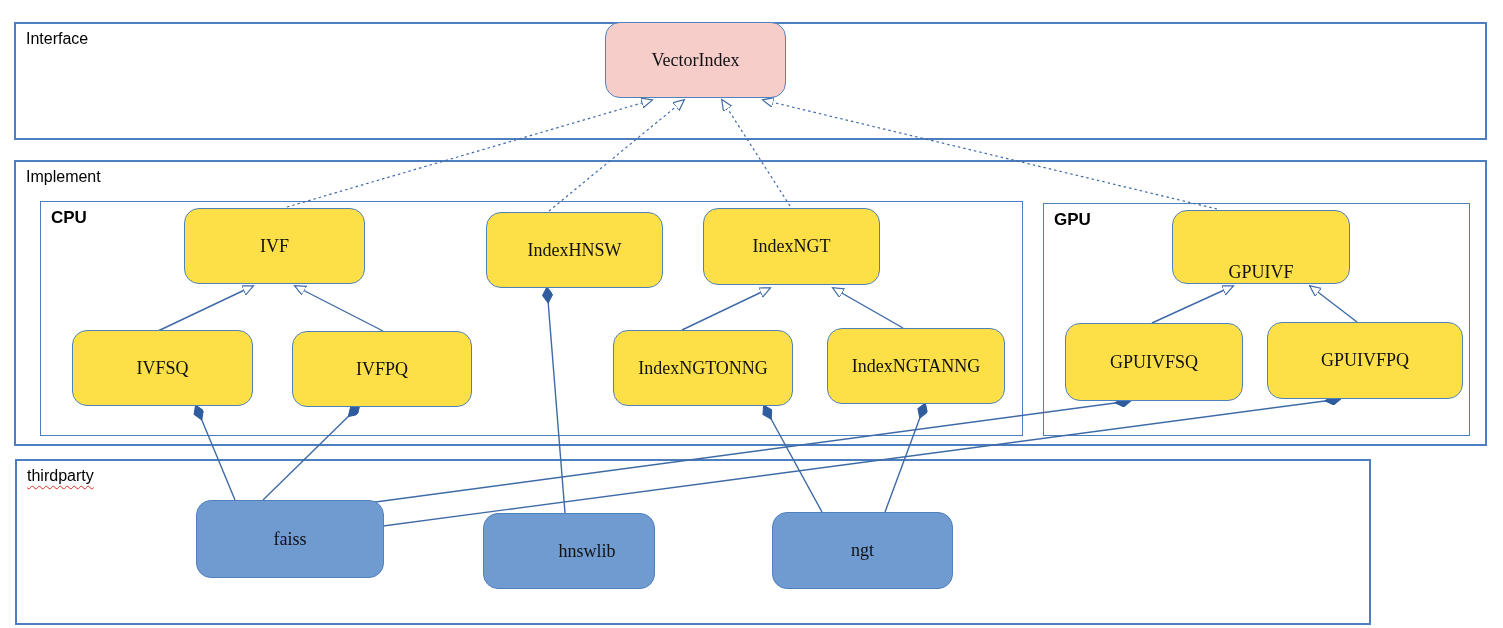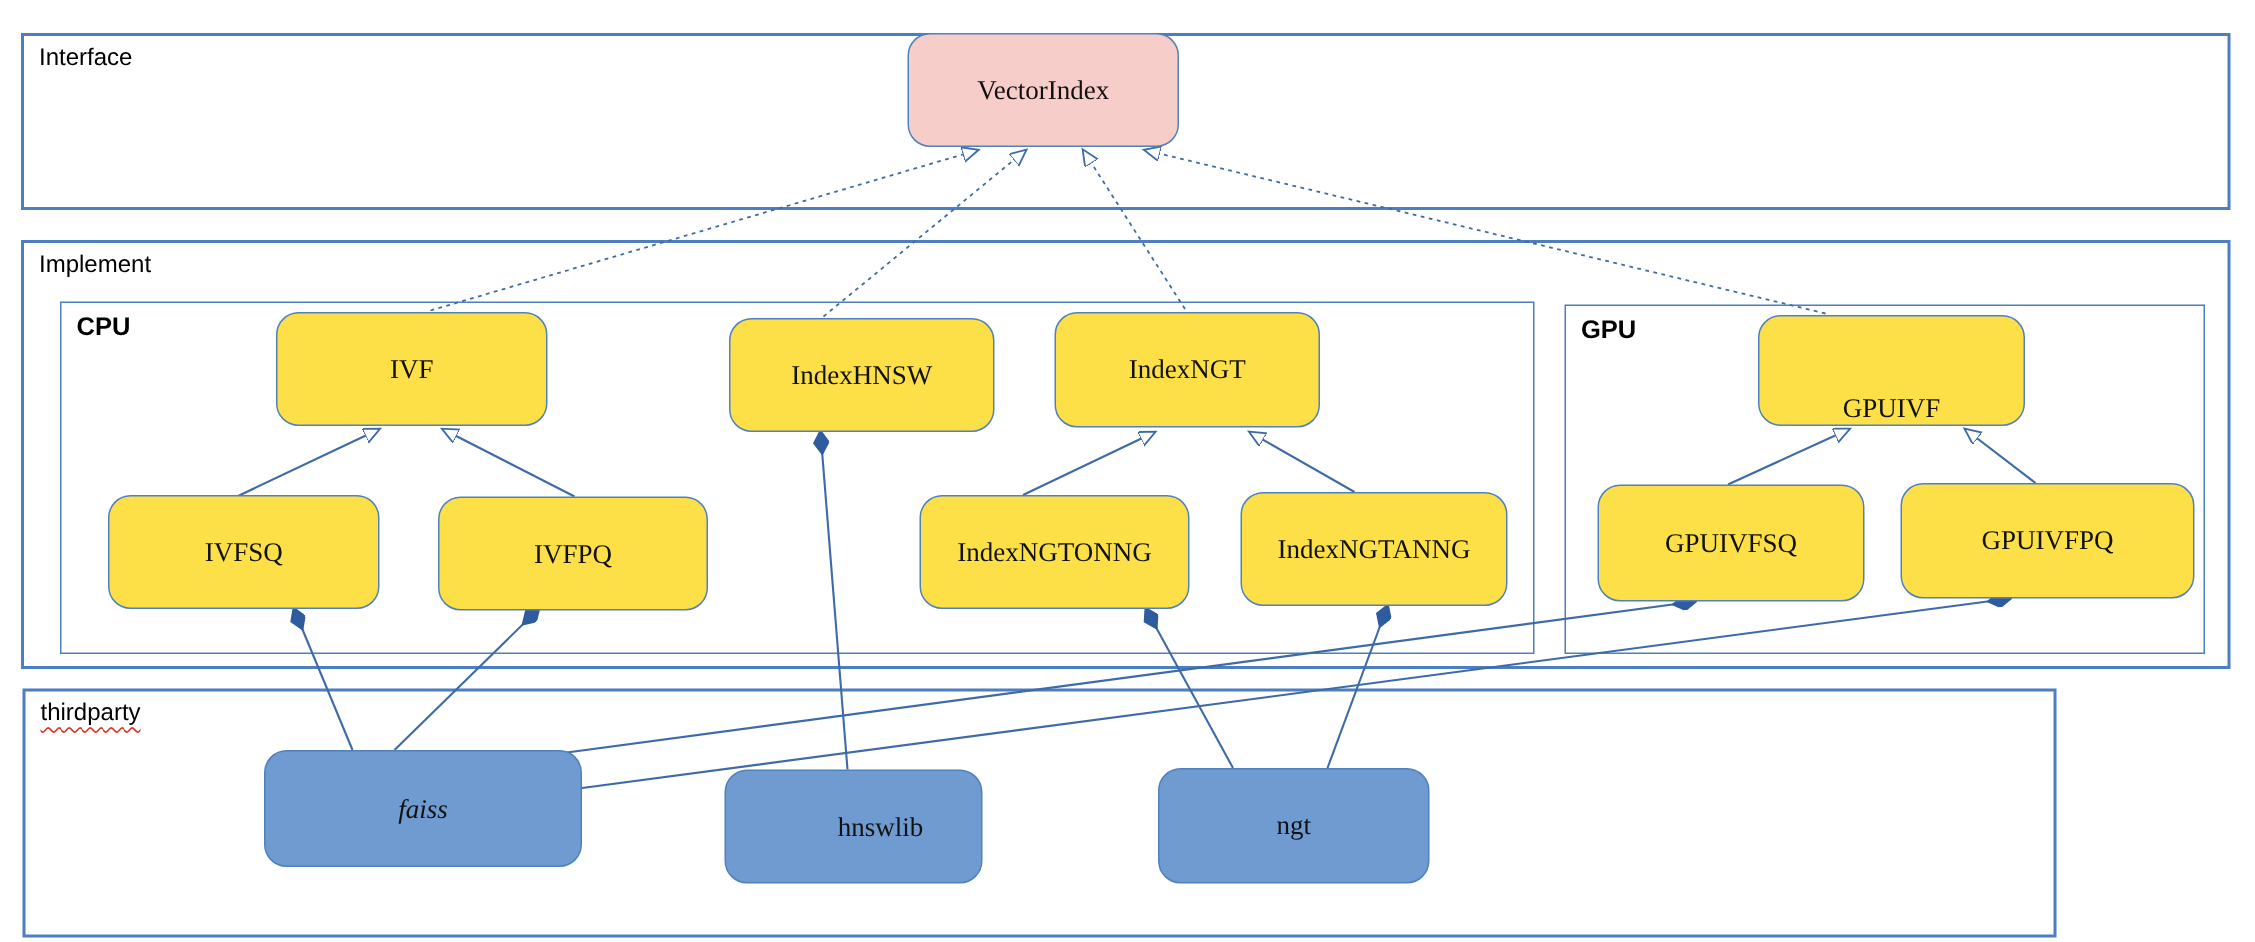--- a/index.html
+++ b/index.html
@@ -136,21 +136,21 @@
   </div>
 
   <div class="node green" style="left:1065px; top:323px; width:178px; height:78px;">
     <span>GPUIVFSQ</span>
   </div>
 
   <div class="node green" style="left:1267px; top:322px; width:196px; height:77px;">
     <span>GPUIVFPQ</span>
   </div>
 
-  <div class="node blue" style="left:176px; top:500px; width:212px; height:78px;font-style:italic;">
+  <div class="node blue" style="left:196px; top:500px; width:188px; height:78px;">
     <span>faiss</span>
   </div>
 
   <div class="node blue" style="left:483px; top:513px; width:172px; height:76px;padding-left:36px;">
     <span>hnswlib</span>
   </div>
 
   <div class="node blue" style="left:772px; top:512px; width:181px; height:77px;">
     <span>ngt</span>
   </div>

